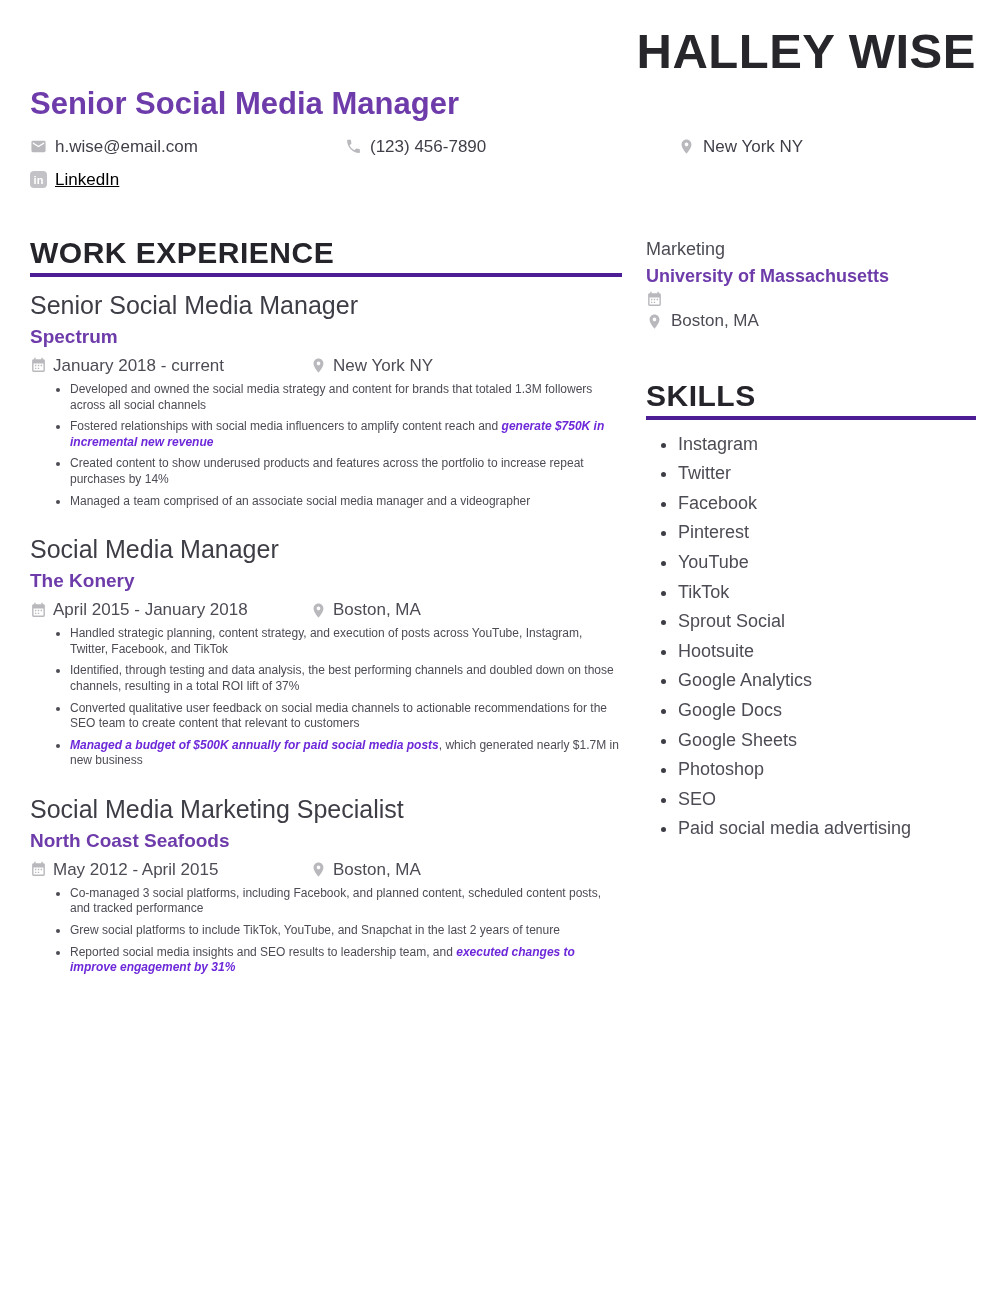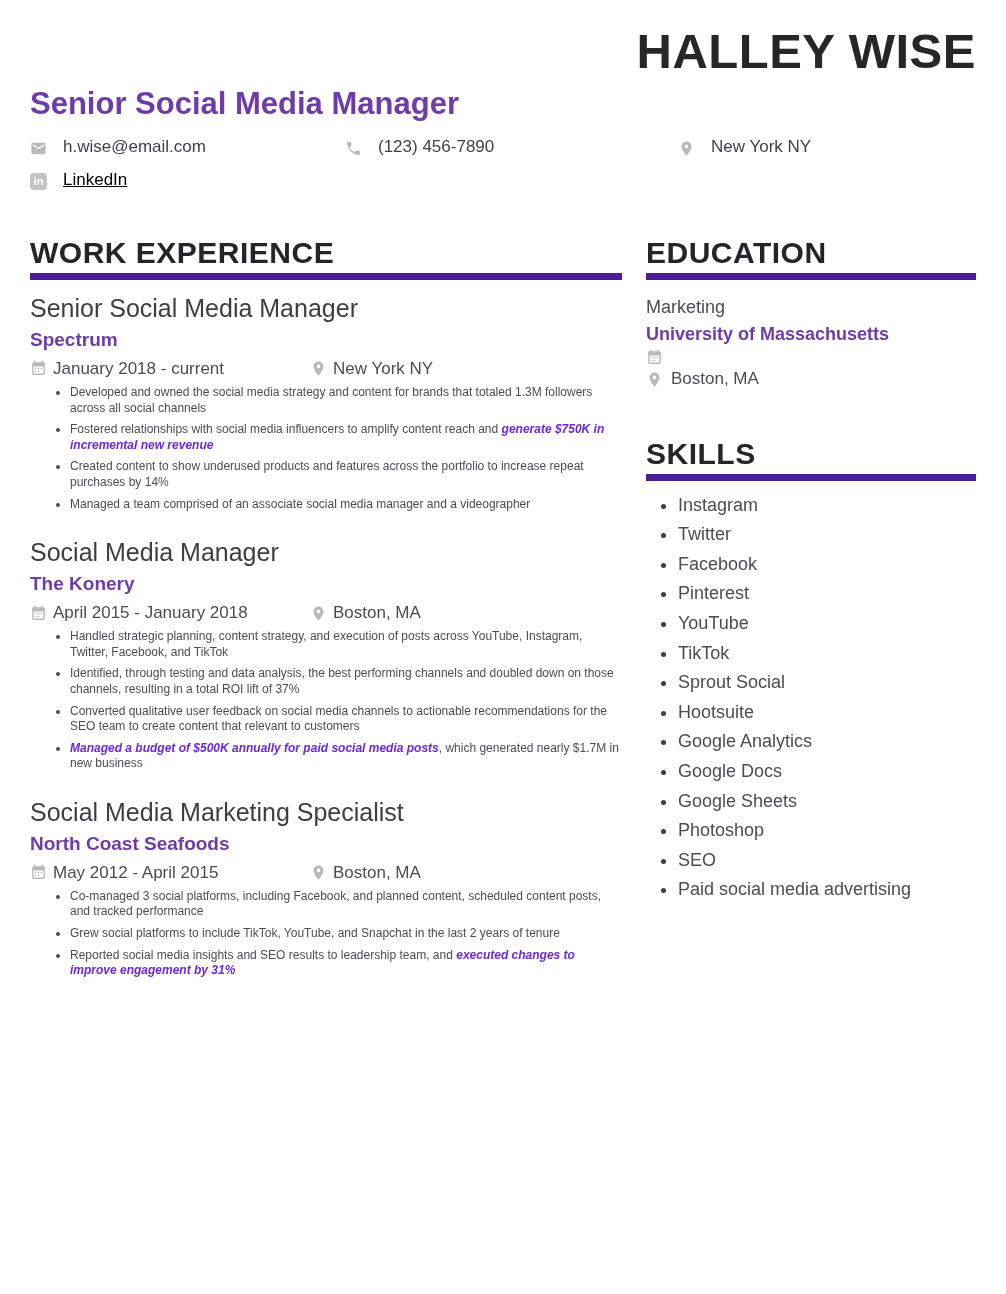--- a/index.html
+++ b/index.html
@@ -29,21 +29,21 @@
     color:#6e3caa;
   }
   .contact-grid {
     margin-top:16px;
     display:grid;
     grid-template-columns:315px 333px 1fr;
     row-gap:13px;
     align-items:center;
   }
   .contact-item {
-    display:flex; align-items:flex-end; gap:16px;
+    display:flex; align-items:center; gap:8px;
     font-size:17px; color:#3f3f48;
   }
   .contact-item.row2 { grid-column:1; }
   .icon { display:inline-flex; width:17px; height:17px; flex:0 0 auto; }
   .icon svg { width:17px; height:17px; fill:#b9b9bd; }
   .in-badge {
     width:17px; height:17px; border-radius:4px;
     background:#c3c3c7; color:#fff;
     font-size:11px; font-weight:700;
     display:inline-flex; align-items:center; justify-content:center;
@@ -56,21 +56,21 @@
     display:grid;
     grid-template-columns:592px 1fr;
     column-gap:24px;
     margin-top:46px;
   }
   .section-title {
     margin:0 0 14px 0;
     font-size:30px; line-height:1.1;
     font-weight:900; letter-spacing:0.5px;
     color:#24242a;
-    border-bottom:7px solid #4c1d95;
+    border-bottom:4px solid #4c1d95;
     padding-bottom:4px;
   }
 
   
   .job { margin-bottom:26px; }
   .job-title { font-size:25px; font-weight:400; color:#3d3d46; margin:0 0 6px 0; }
   .job-company { font-size:19px; font-weight:700; color:#6e3caa; margin:0 0 8px 0; }
   .job-meta { display:flex; align-items:center; margin-bottom:6px; }
   .meta-item { display:flex; align-items:center; gap:6px; font-size:17px; color:#4c4c55; }
   .meta-item.date { width:280px; flex:0 0 280px; }
@@ -226,21 +226,20 @@
                 <li><span>Reported social media insights and SEO results to leadership team, and </span><span class="b">executed changes to improve engagement by 31%</span></li>
               </ul>
             </div>
           </div>
       </section>
     </div>
 
     <div class="col-right">
 
       <section class="edu-section">
-        <h3 class="section-title">EDUCATION</h3>
         <div class="edu-line">Marketing</div>
         <div class="edu-school">University of Massachusetts</div>
         <div class="edu-meta">
           <span class="icon">
             <svg viewBox="0 0 24 24">
                 <path d="M19 3h-1V1h-2v2H8V1H6v2H5c-1.1 0-2 .9-2 2v14c0 1.1.9 2 2 2h14c1.1 0 2-.9 2-2V5c0-1.1-.9-2-2-2zm0 16H5V9h14v10zM7 11h2v2H7zm4 0h2v2h-2zm4 0h2v2h-2zM7 15h2v2H7zm4 0h2v2h-2z"></path>
               </svg>
           </span>
         </div>
         <div class="edu-meta">

